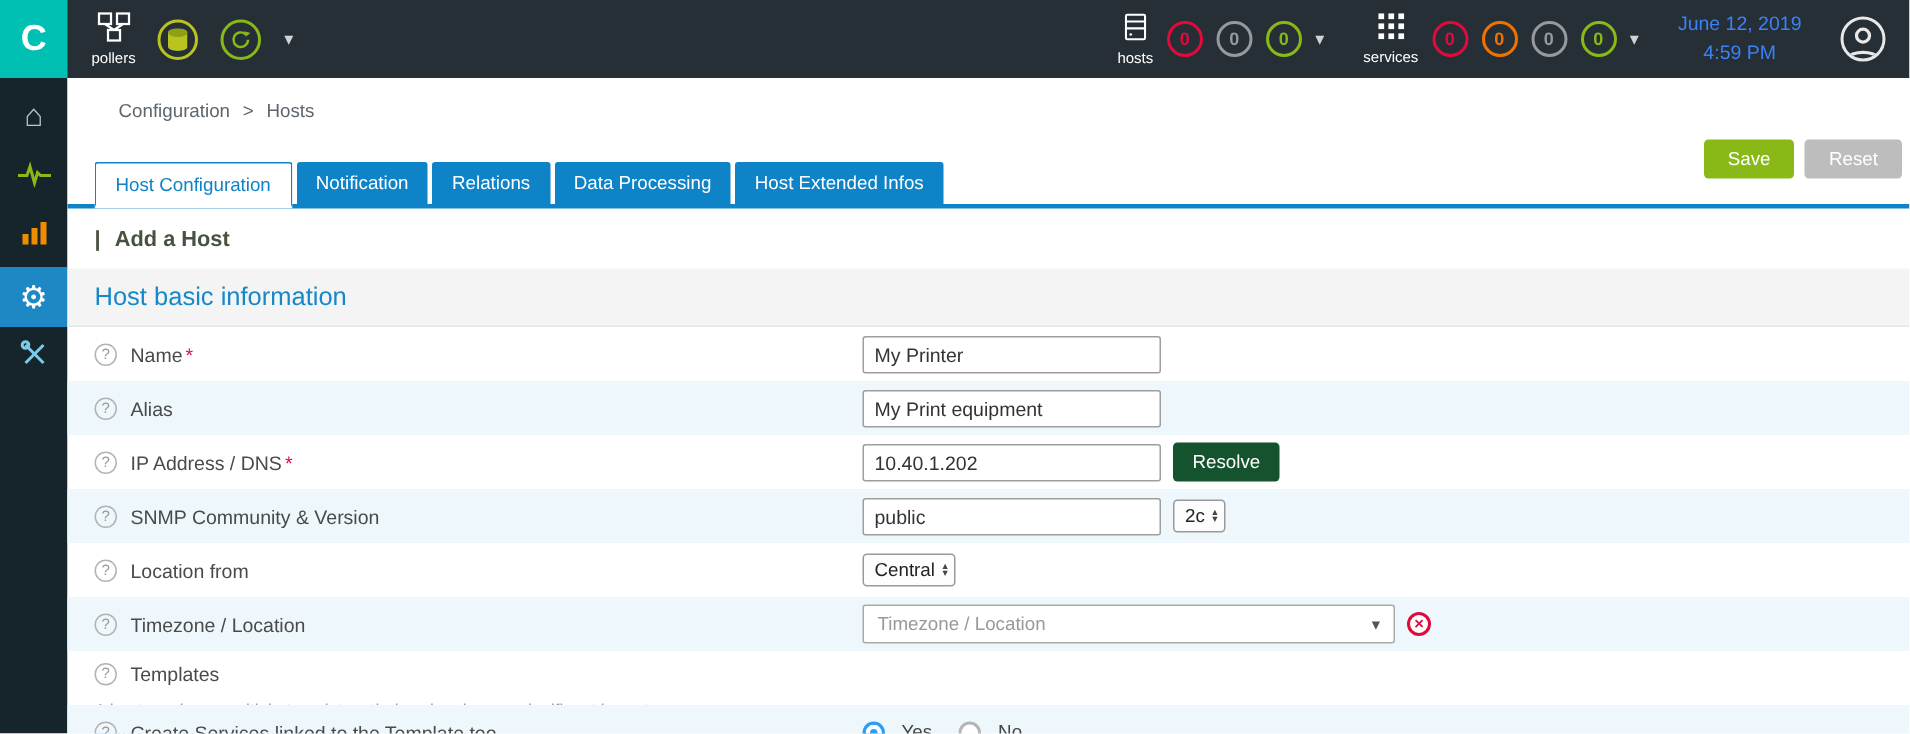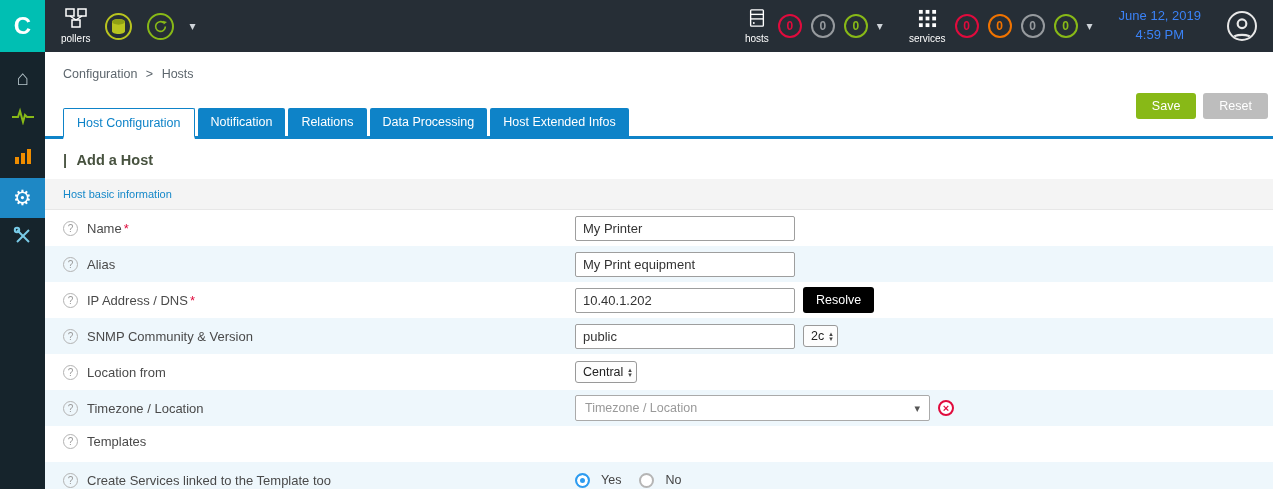--- a/index.html
+++ b/index.html
@@ -30,53 +30,53 @@
   .layout { display: flex; height: 437px; }
   .sidebar { width: 45px; background: #16242c; display: flex; flex-direction: column; padding-top: 6px; }
   .side-item { height: 40px; display: flex; align-items: center; justify-content: center; cursor: pointer; }
   .side-item.active { background: #1e88c5; }
   .home-glyph { color: #b7c6cc; font-size: 21px; }
   .gear-glyph { color: #fff; font-size: 21px; }
 
   .content { flex: 1; background: #fff; display: flex; flex-direction: column; }
 
   
-  .breadcrumb { padding: 15px 8px 12px 18px; font-size: 12.5px; color: #5d666d; }
+  .breadcrumb { padding: 15px 8px 12px 18px; font-size: 12.5px; color: #5d666d; margin-left: 16px; }
   .breadcrumb span { cursor: pointer; }
   .breadcrumb .sep { margin: 0 5px; cursor: default; }
   .tabbar { display: flex; align-items: flex-end; border-bottom: 3px solid #0e83c8; padding: 0 5px 0 18px; }
   .tab { background: #0e83c8; color: #fff; font-size: 12.5px; padding: 7px 13px; margin-right: 3px;
     border-radius: 2px 2px 0 0; cursor: pointer; white-space: nowrap; }
   .tab.active { background: #fff; color: #0e83c8; border: 1px solid #0e83c8; border-bottom: 3px solid #fff;
     margin-bottom: -3px; padding: 7px 13px 6px; }
   .tab-actions { margin-left: auto; display: flex; gap: 7px; margin-bottom: 17px; }
   .btn { border: none; border-radius: 3px; color: #fff; font-size: 12.5px; padding: 6px 16px;
     cursor: pointer; font-family: inherit; }
   .btn-save { background: #88b917; }
   .btn-reset { background: #bdbdbd; }
 
   
   .page-title { padding: 13px 0 11px 18px; font-size: 14.5px; font-weight: bold; color: #47523f; }
   .page-title .bar { color: #47523f; margin-right: 6px; }
   .section-band { background: #f4f4f4; border-bottom: 1px solid #e7e7e7; padding: 9px 0 9px 18px;
-    font-size: 11px; color: #1588c9; }
+    font-size: 17px; color: #1588c9; }
 
   
   .form-row { display: flex; align-items: center; min-height: 36px; padding-left: 18px; }
   .row-alt { background: #eef7fc; }
   .label-cell { width: 512px; flex-shrink: 0; display: flex; align-items: center; gap: 9px;
     font-size: 13px; color: #4a4a4a; }
   .control-cell { display: flex; align-items: center; gap: 8px; }
   .help { width: 15px; height: 15px; flex-shrink: 0; border-radius: 50%; border: 1px solid #b3b3b3;
     color: #999; font-size: 10px; display: inline-flex; align-items: center; justify-content: center;
     cursor: pointer; }
   .req { color: #e00b3d; margin-left: 2px; }
-  .text-input { width: 220px; height: 25px; border: 1px solid #9e9e9e; border-radius: 2px;
+  .text-input { width: 199px; height: 25px; border: 1px solid #9e9e9e; border-radius: 2px;
     padding: 0 7px; font-size: 13px; color: #333; font-family: inherit; }
-  .btn-resolve { background: #000000; padding: 6px 13px; }
+  .btn-resolve { background: #14532d; padding: 6px 13px; }
   .nselect { display: inline-flex; align-items: center; gap: 5px; border: 1px solid #999;
     border-radius: 3px; background: #fdfdfd; padding: 2px 4px 2px 7px; font-size: 12.5px;
     color: #222; cursor: pointer; height: 22px; }
   .updown { display: flex; flex-direction: column; font-size: 7px; line-height: 5px; color: #444; }
   .select2 { width: 355px; height: 26px; border: 1px solid #aaa; border-radius: 2px; background: #fff;
     display: flex; align-items: center; justify-content: space-between; padding: 0 9px;
     font-size: 12.5px; cursor: pointer; }
   .select2 .ph { color: #999; }
   .select2 .val { color: #444; }
   .select2 .arrow { color: #555; font-size: 11px; }

